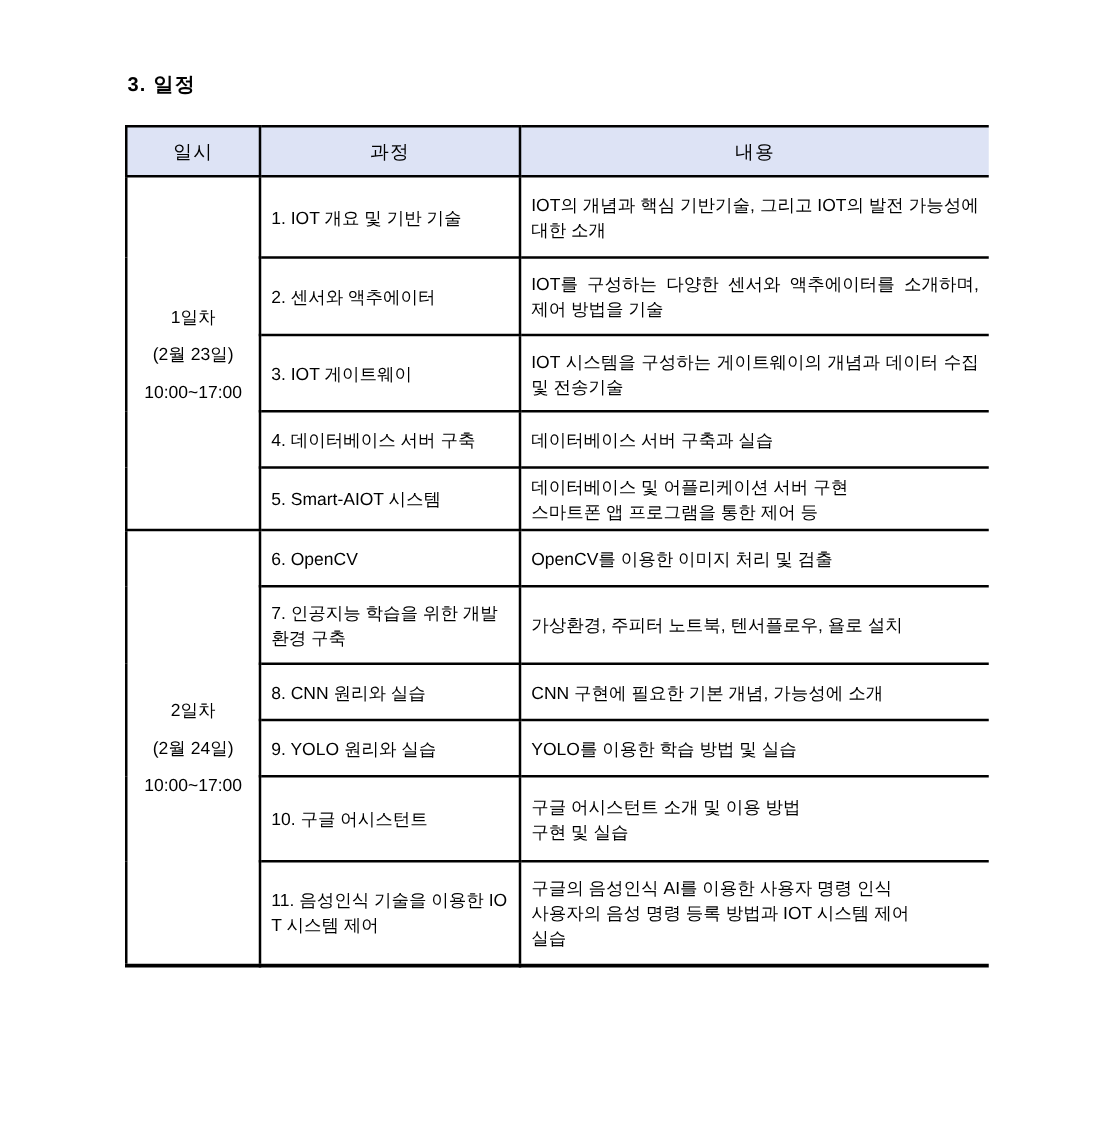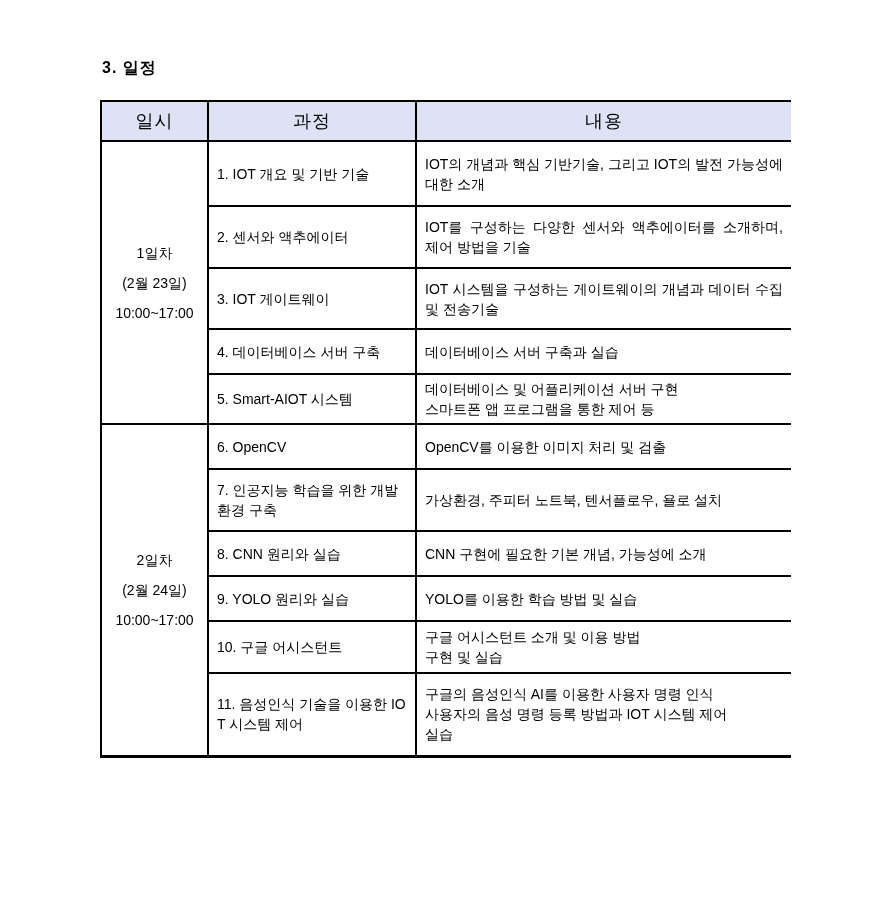--- a/index.html
+++ b/index.html
@@ -31,21 +31,21 @@
     border-bottom: 3px solid #000;
     border-right: none;
   }
   col.c-date   { width: 107px; }
   col.c-course { width: 208px; }
   col.c-content{ width: 375px; }
   th {
     background: #dde3f5;
     border: 2px solid #000;
     font-weight: normal;
-    font-size: 18px;
+    font-size: 15px;
     text-align: center;
     vertical-align: middle;
     height: 40px;
     padding: 2px;
     letter-spacing: 1px;
   }
   td {
     border: 2px solid #000;
     font-size: 14px;
     vertical-align: middle;
@@ -132,21 +132,21 @@
         <td class="content">가상환경, 주피터 노트북, 텐서플로우, 욜로 설치</td>
       </tr>
       <tr style="height:45px">
         <td class="course">8. CNN 원리와 실습</td>
         <td class="content">CNN 구현에 필요한 기본 개념, 가능성에 소개</td>
       </tr>
       <tr style="height:45px">
         <td class="course">9. YOLO 원리와 실습</td>
         <td class="content">YOLO를 이용한 학습 방법 및 실습</td>
       </tr>
-      <tr style="height:52px">
+      <tr style="height:68px">
         <td class="course">10. 구글 어시스턴트</td>
         <td class="content">구글 어시스턴트 소개 및 이용 방법
 구현 및 실습</td>
       </tr>
       <tr style="height:83px">
         <td class="course">11. 음성인식 기술을 이용한 IOT 시스템 제어</td>
         <td class="content">구글의 음성인식 AI를 이용한 사용자 명령 인식
 사용자의 음성 명령 등록 방법과 IOT 시스템 제어
 실습</td>
       </tr>

